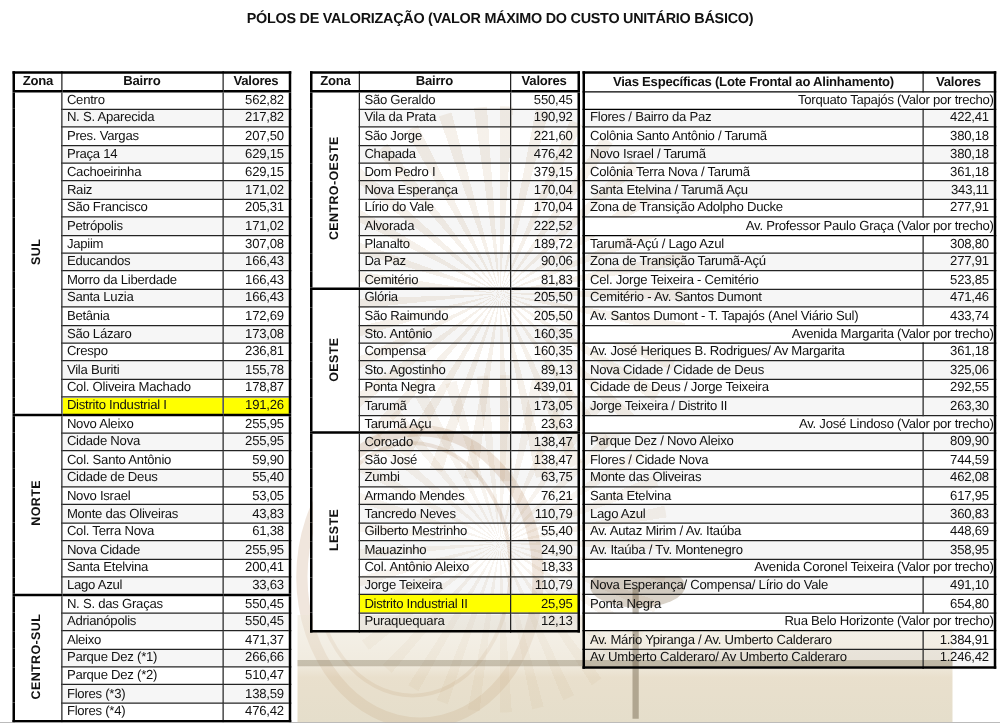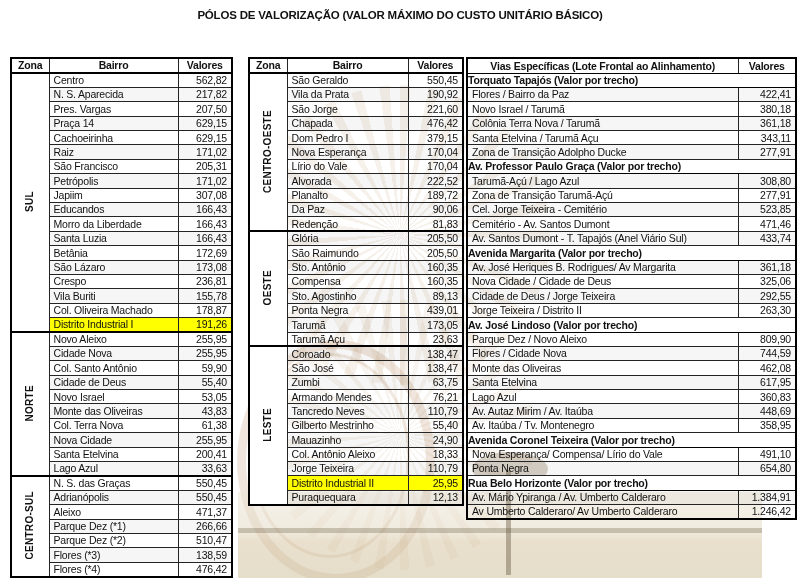--- a/index.html
+++ b/index.html
@@ -39,21 +39,21 @@
   thead th{font-weight:bold;text-align:center;border-bottom:1.5px solid #000;background:#fff;}
   tbody tr{height:14.4px;}
   tbody tr:nth-child(even) td{background:rgba(0,0,0,.035);}
   td.bairro{text-align:left;padding-left:4px;}
   td.val{text-align:right;padding-right:4px;}
   td.hl{background:#ffff00 !important;}
   tr.group-start td{border-top:2px solid #000;}
   td.zone-cell{text-align:center;vertical-align:middle;background:#fff !important;}
   .zone-text{display:inline-block;writing-mode:vertical-rl;transform:rotate(180deg);
     font-weight:bold;font-size:10px;letter-spacing:0.3px;}
-  td.section{font-weight:bold;text-align:left;border-top:1.5px solid #000;
+  td.section{font-weight:normal;text-align:right;border-top:1.5px solid #000;
     border-bottom:1.5px solid #000;background:#fff !important;}
 </style>
 </head>
 <body>
 
 <div class="page">
 
   <div class="wm wm-sunburst"></div>
   <div class="wm wm-sunburst2"></div>
   <div class="wm wm-oval"></div>
@@ -279,21 +279,21 @@
           </tr>
           <tr>
             <td class="bairro">Planalto</td>
             <td class="val">189,72</td>
           </tr>
           <tr>
             <td class="bairro">Da Paz</td>
             <td class="val">90,06</td>
           </tr>
           <tr>
-            <td class="bairro">Redenção</td>
+            <td class="bairro">Cemitério</td>
             <td class="val">81,83</td>
           </tr>
           <tr class="group-start">
             <td class="zone-cell" rowspan="8"><span class="zone-text">OESTE</span></td>
             <td class="bairro">Glória</td>
             <td class="val">205,50</td>
           </tr>
           <tr>
             <td class="bairro">São Raimundo</td>
             <td class="val">205,50</td>
@@ -385,20 +385,24 @@
       </thead>
       <tbody>
           <tr>
             <td class="section" colspan="2">Torquato Tapajós (Valor por trecho)</td>
           </tr>
           <tr>
             <td class="bairro">Flores / Bairro da Paz</td>
             <td class="val">422,41</td>
           </tr>
           <tr>
+            <td class="bairro">Colônia Santo Antônio / Tarumã</td>
+            <td class="val">380,18</td>
+          </tr>
+          <tr>
             <td class="bairro">Novo Israel / Tarumã</td>
             <td class="val">380,18</td>
           </tr>
           <tr>
             <td class="bairro">Colônia Terra Nova / Tarumã</td>
             <td class="val">361,18</td>
           </tr>
           <tr>
             <td class="bairro">Santa Etelvina / Tarumã Açu</td>
             <td class="val">343,11</td>

